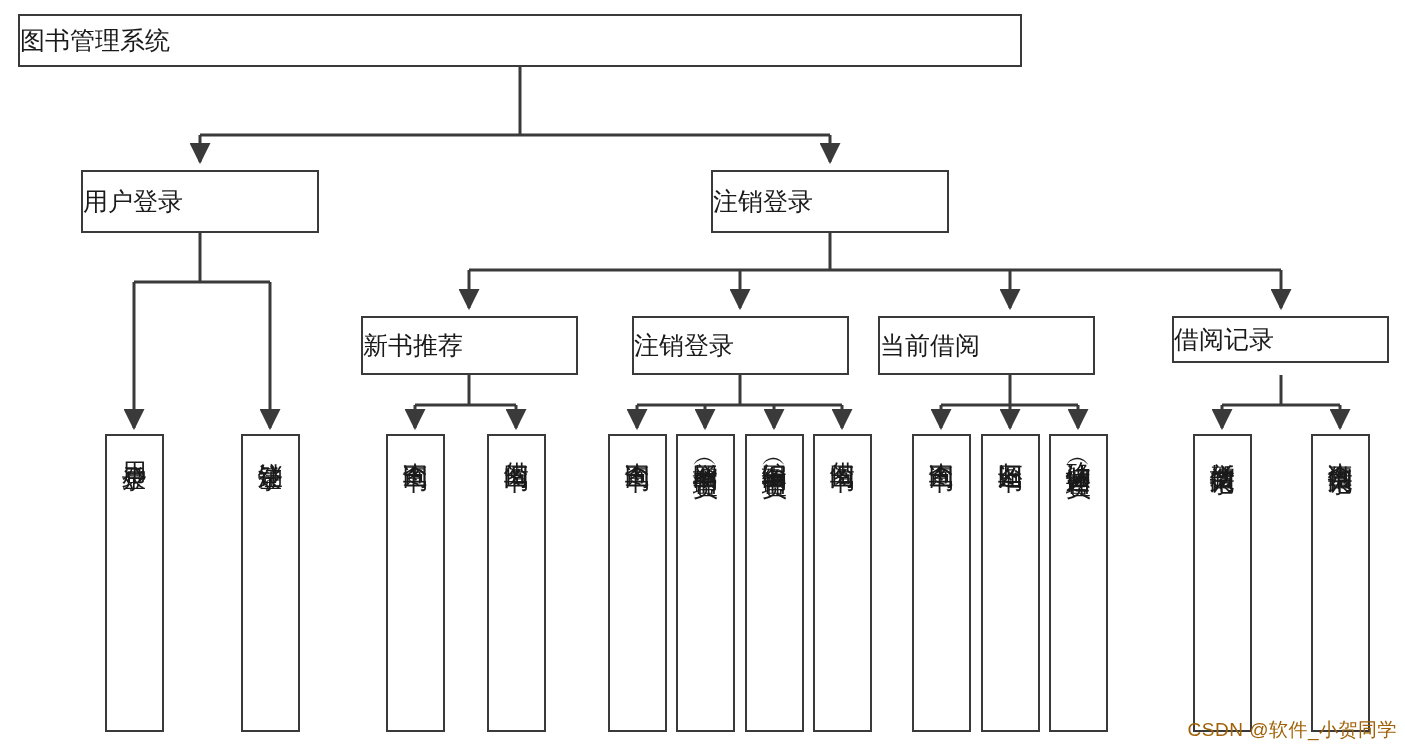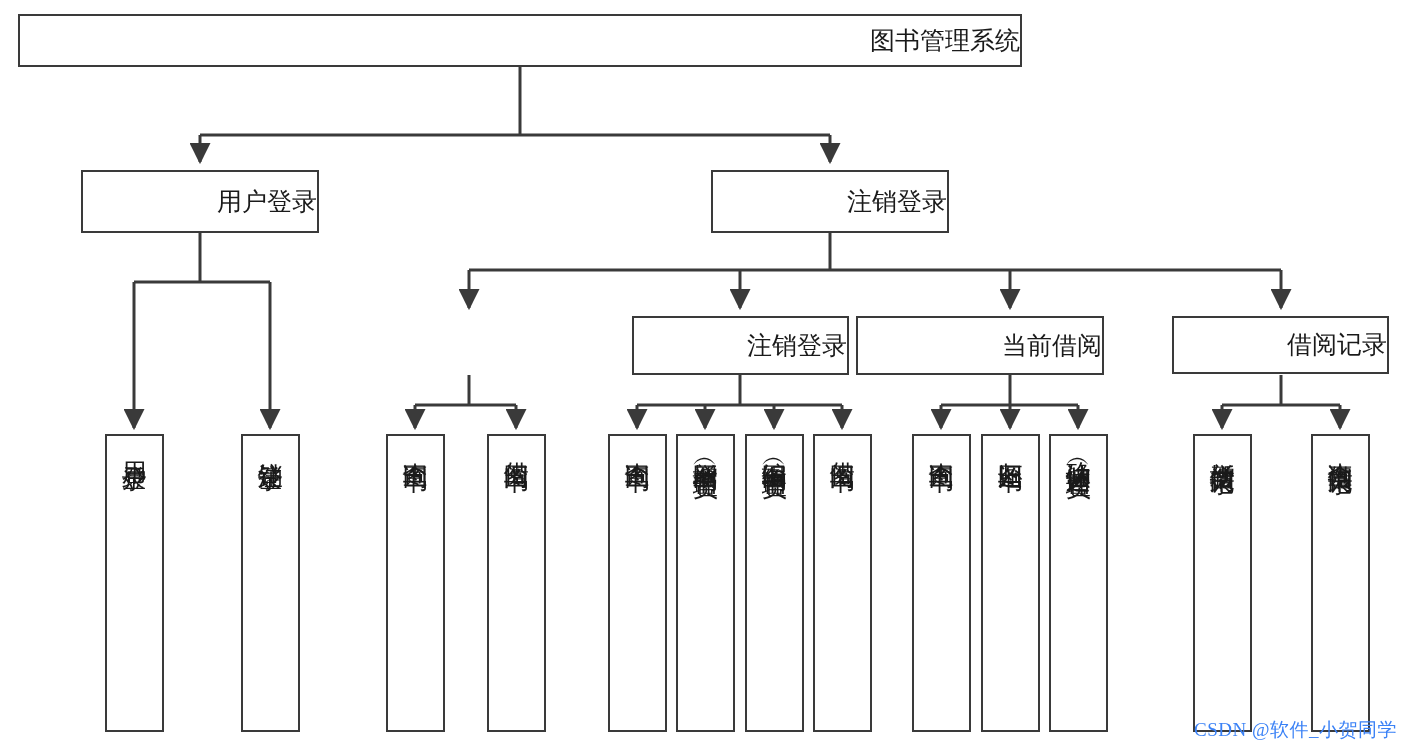--- a/index.html
+++ b/index.html
@@ -25,21 +25,21 @@
     width: 1405px;
     height: 747px;
   }
   .node {
     position: absolute;
     box-sizing: border-box;
     background: #ffffff;
     border: 2px solid #3a3a3a;
     display: flex;
     align-items: center;
-    justify-content: flex-end;
+    justify-content: flex-start;
     color: #1a1a1a;
   }
   .node-label {
     display: block;
     text-align: center;
     line-height: 1.18;
     white-space: nowrap;
   }
   
   .node.h .node-label {
@@ -60,25 +60,24 @@
     font-size: 25px;
     line-height: 1.05;
     letter-spacing: 2px;
     white-space: nowrap;
   }
   .watermark {
     position: absolute;
     right: 8px;
     bottom: 4px;
     font-size: 19px;
-    color: #3b82f6;
+    color: #a16207;
     letter-spacing: 0.5px;
     white-space: nowrap;
     pointer-events: none;
-    font-family: Liberation Serif, serif;
   }
 </style>
 </head>
 <body>
 
 <div id="diagram-root">
 
   <svg id="diagram-svg" viewBox="0 0 1405 747" xmlns="http://www.w3.org/2000/svg">
     <defs>
       <marker id="arrow" viewBox="0 0 10 10" refX="9" refY="5" markerWidth="7" markerHeight="7" orient="auto-start-reverse">
@@ -133,27 +132,30 @@
     <span class="node-label">图书管理系统</span>
   </div>
 
   <div class="node h" style="left:81px; top:170px; width:238px; height:63px;">
     <span class="node-label">用户登录</span>
   </div>
   <div class="node h" style="left:711px; top:170px; width:238px; height:63px;">
     <span class="node-label">注销登录</span>
   </div>
 
+  <div class="node h" style="left:361px; top:316px; width:217px; height:59px;">
+    <span class="node-label">新书推荐</span>
+  </div>
   <div class="node h" style="left:632px; top:316px; width:217px; height:59px;">
     <span class="node-label">注销登录</span>
   </div>
-  <div class="node h" style="left:856px; top:316px; width:248px; height:59px;">
+  <div class="node h" style="left:878px; top:316px; width:217px; height:59px;">
     <span class="node-label">当前借阅</span>
   </div>
-  <div class="node h" style="left:1172px; top:316px; width:217px; height:58px;">
+  <div class="node h" style="left:1172px; top:316px; width:217px; height:47px;">
     <span class="node-label">借阅记录</span>
   </div>
 
   <div class="node v" style="left:105px; top:434px; width:59px; height:298px;">
     <span class="node-label">用户登录</span>
   </div>
   <div class="node v" style="left:241px; top:434px; width:59px; height:298px;">
     <span class="node-label">注销登录</span>
   </div>
 

